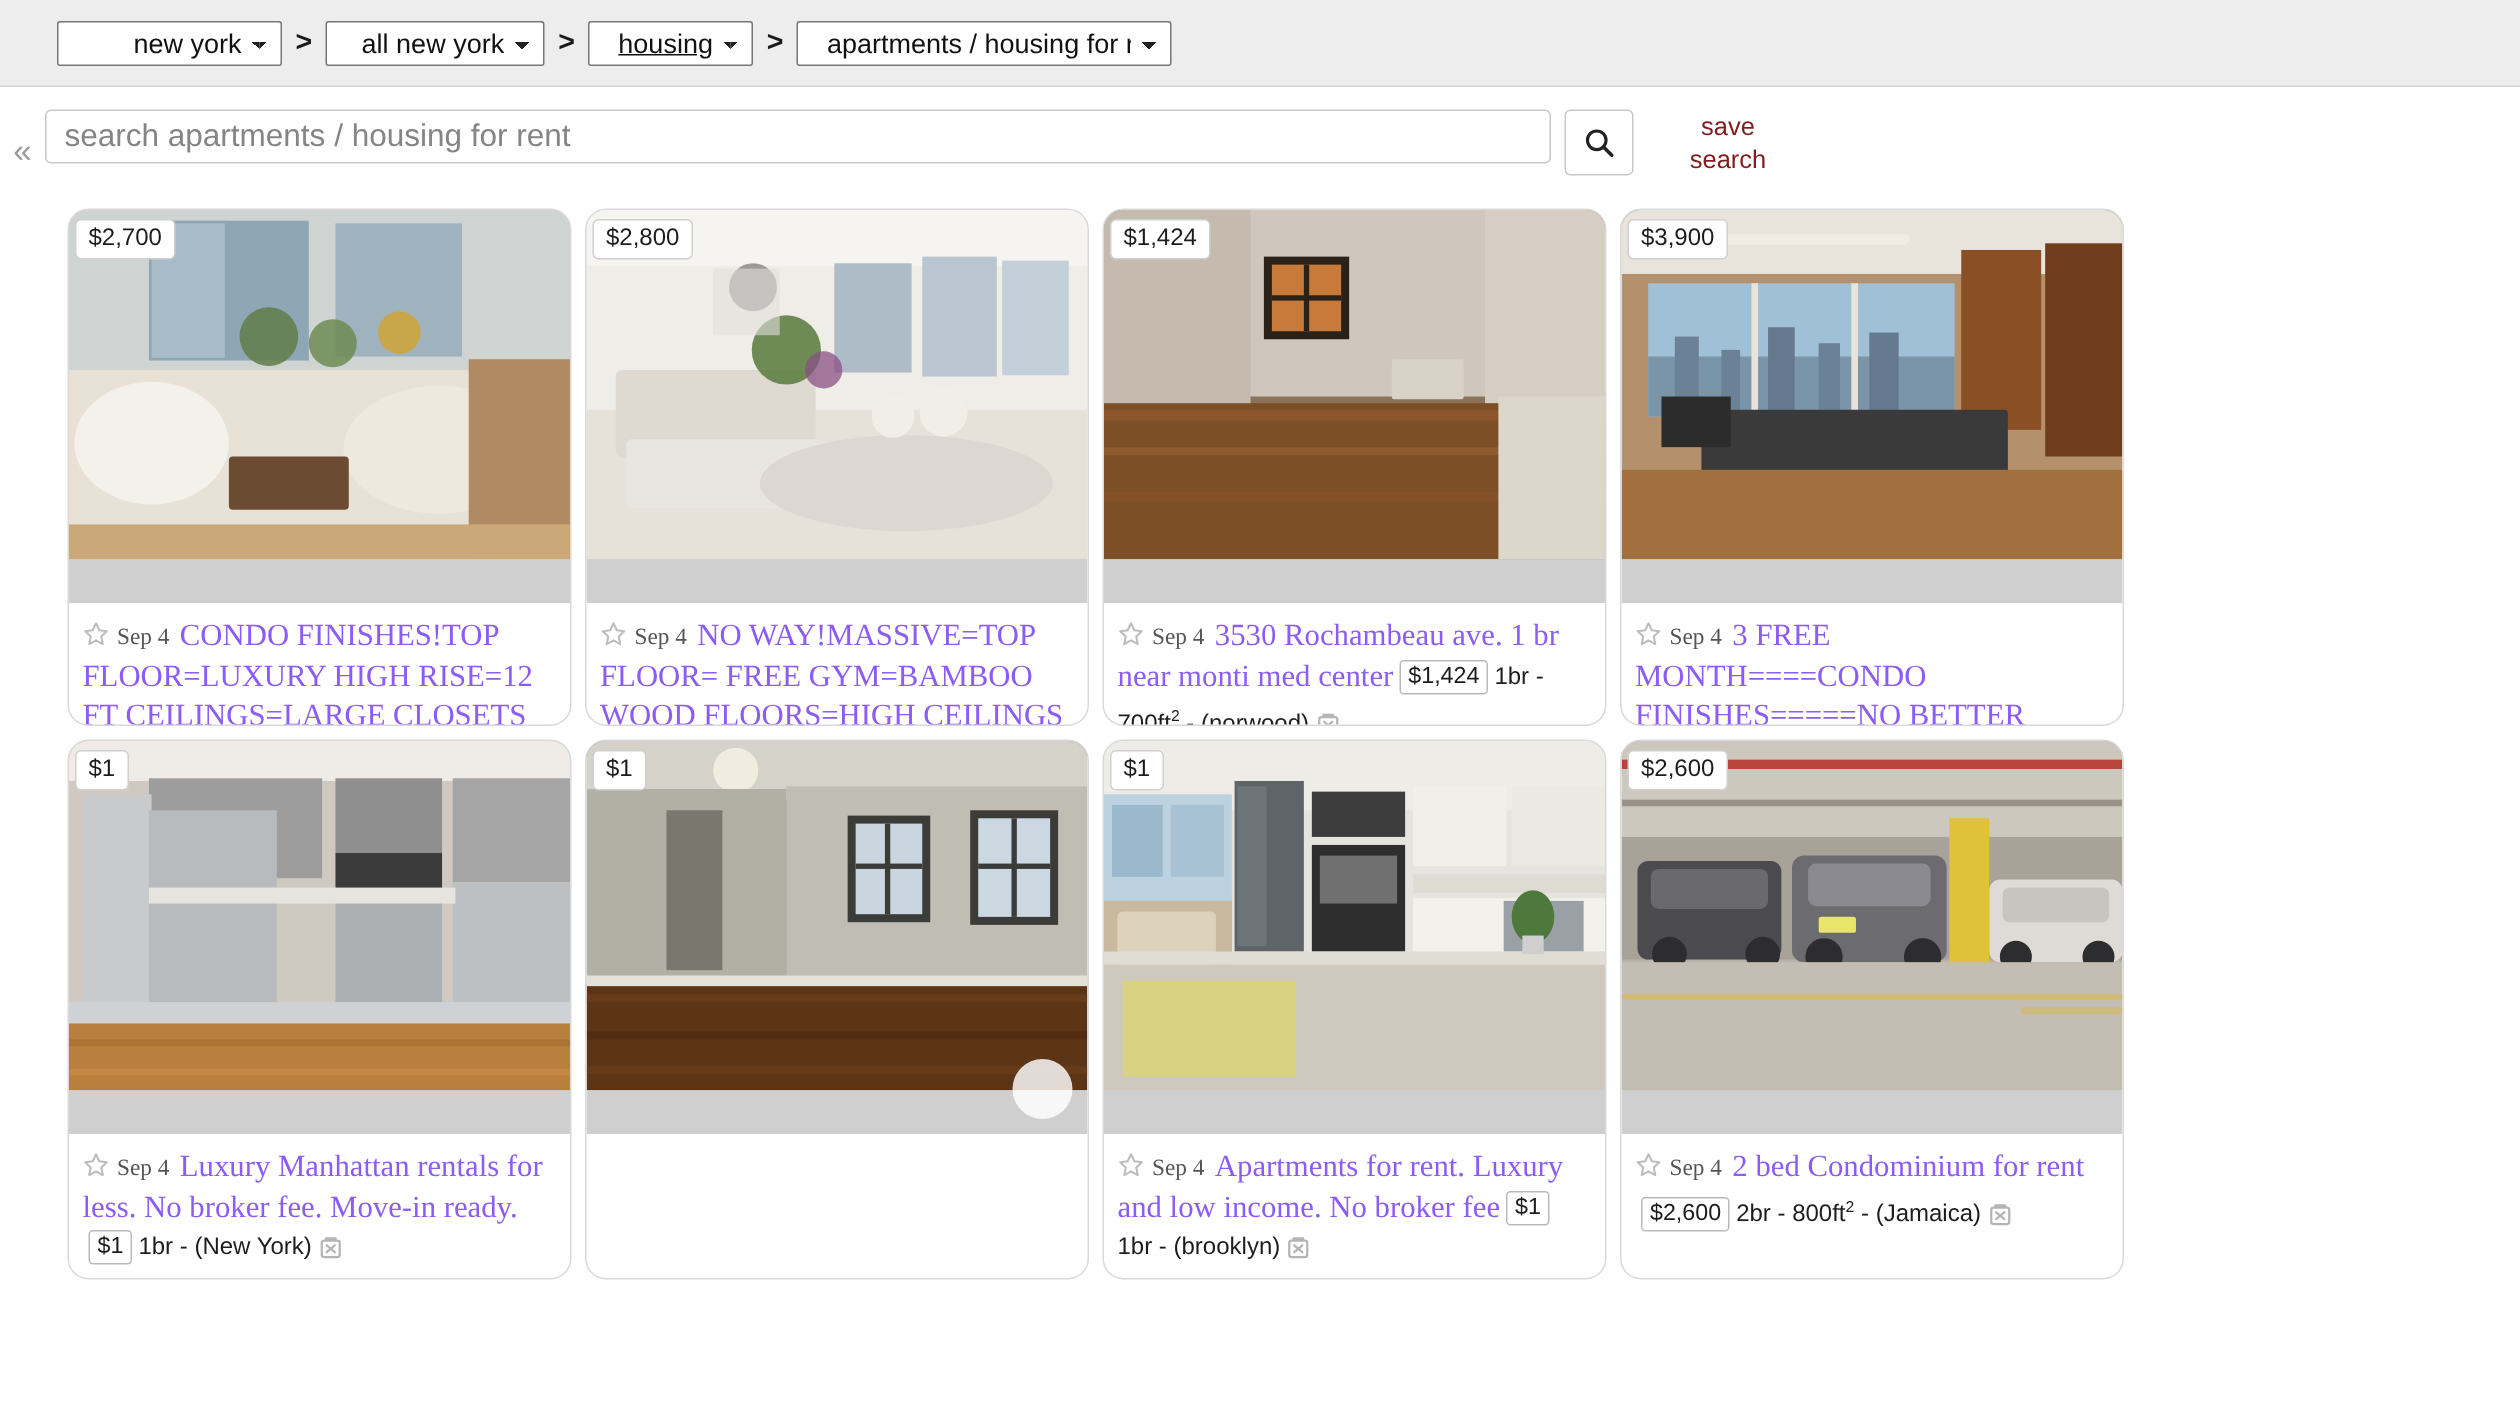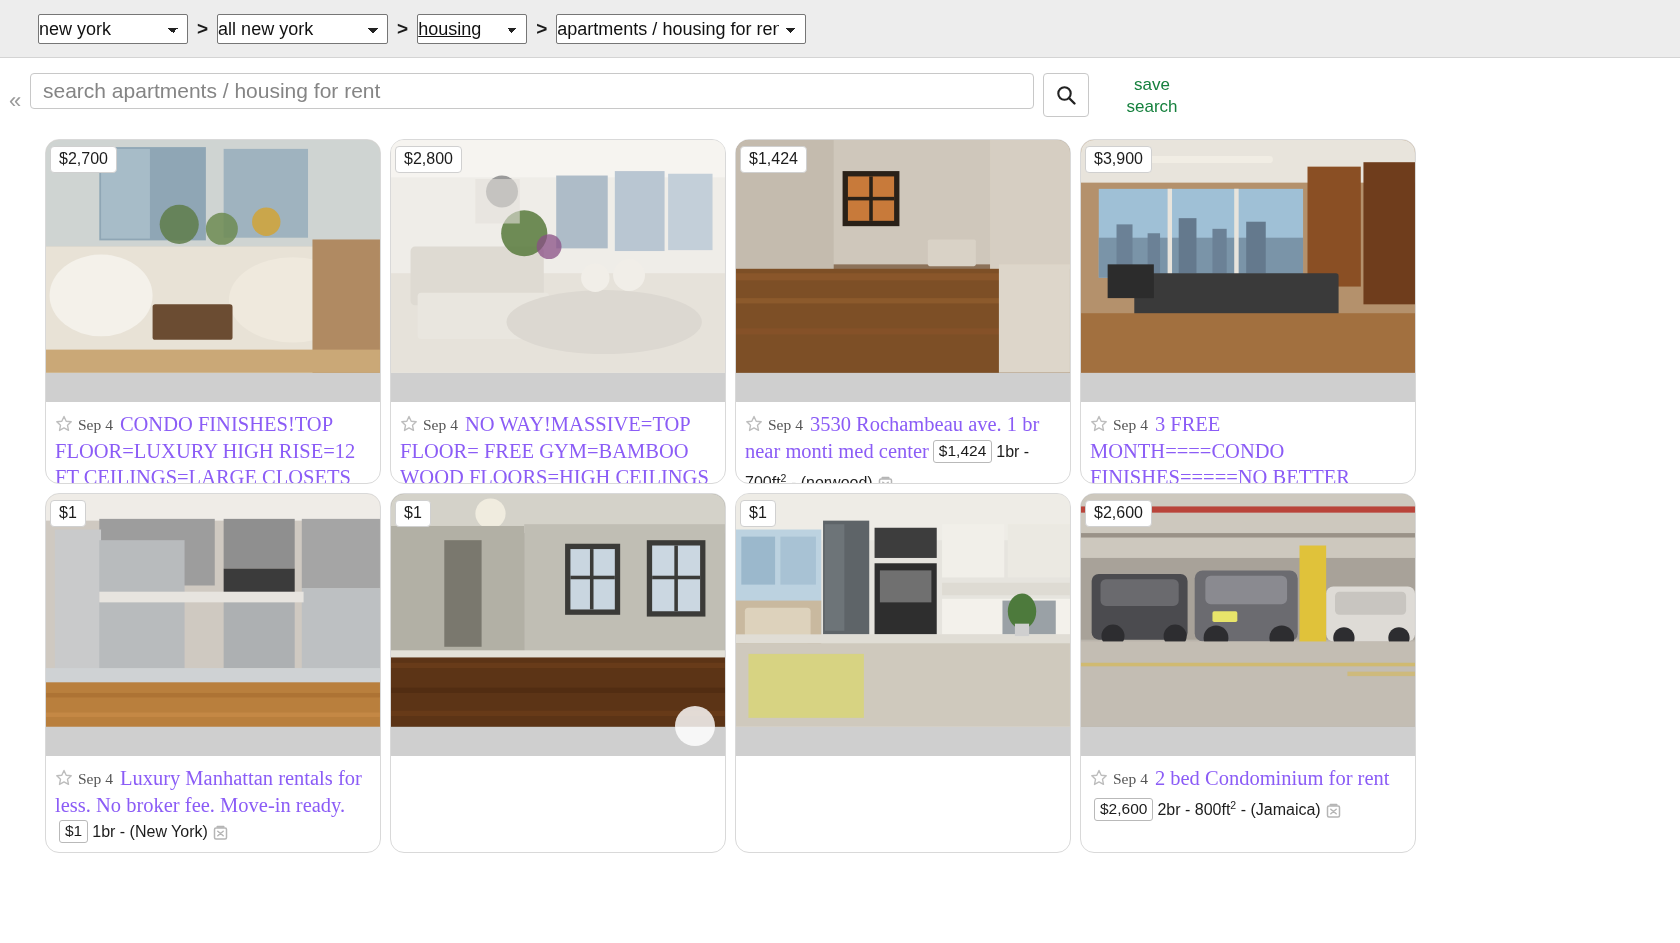--- a/index.html
+++ b/index.html
@@ -25,34 +25,35 @@
   .crumb-select {
     appearance: none;
     -webkit-appearance: none;
     background: #ffffff;
     border: 1px solid #767676;
     border-radius: 2px;
     font-family: "Liberation Sans", sans-serif;
     font-size: 18px;
     color: #111;
     height: 30px;
-    padding: 0 26px 0 0;
+    padding: 0 26px 0 19px;
     line-height: 28px;
     cursor: pointer;
     background-image:
       linear-gradient(45deg, transparent 50%, #222 50%),
       linear-gradient(135deg, #222 50%, transparent 50%);
     background-position:
       calc(100% - 14px) 13px,
       calc(100% - 9px) 13px;
     background-size: 5px 5px, 5px 5px;
     background-repeat: no-repeat;
+    text-align: right;
   }
   #sel-area   { width: 150px; }
-  #sel-subarea{ width: 171px; }
+  #sel-subarea{ width: 146px; }
   #sel-cat    { width: 110px; text-decoration: underline; }
   #sel-subcat { width: 250px; }
   .crumb-sep {
     font-size: 19px;
     font-weight: bold;
     color: #1a1a1a;
     padding: 0 9px;
     user-select: none;
   }
 
@@ -91,21 +92,21 @@
     width: 46px; height: 44px;
     background: #fff;
     border: 1px solid #c8c8c8;
     border-radius: 4px;
     display: flex; align-items: center; justify-content: center;
     cursor: pointer;
     flex: 0 0 46px;
   }
   #save-search-link {
     margin-left: 22px;
-    color: #15803d;
+    color: #7f1d1d;
     font-size: 17px;
     line-height: 22px;
     text-align: center;
     cursor: pointer;
     width: 82px;
     padding-top: 1px;
   }
   #save-search-link span { display: block; }
 
   
@@ -438,20 +439,29 @@
         <rect x="232" y="118" width="144" height="40" fill="#f3f1eb"></rect>
         <rect x="300" y="120" width="60" height="38" fill="#9aa1a6"></rect>
         <rect x="0" y="158" width="376" height="10" fill="#e0ddd5"></rect>
         <rect x="0" y="168" width="376" height="94" fill="#cfc9bd"></rect>
         <rect x="14" y="180" width="130" height="72" fill="#d9d56f" opacity="0.75"></rect>
         <ellipse cx="322" cy="132" rx="16" ry="20" fill="#4d7a3c"></ellipse>
         <rect x="314" y="146" width="16" height="14" fill="#cfcfcf"></rect>
       </svg>
       <div class="price-badge">$1</div>
     </div>
+    <div class="card-body">
+      <svg class="star-icon" width="18" height="18" viewBox="0 0 18 18">
+        <path d="M9 1.5l2.2 4.7 5 .6-3.7 3.5 1 5.1L9 12.9l-4.5 2.5 1-5.1L1.8 6.8l5-.6z" fill="none" stroke="#bdbdbd" stroke-width="1.4" stroke-linejoin="round"></path>
+      </svg><span class="post-date">Sep 4</span><span class="post-title">Apartments for rent. Luxury and low income. No broker fee</span><span class="meta-price">$1</span><span class="meta-text">1br - (brooklyn)</span><svg class="hide-icon" width="17" height="17" viewBox="0 0 17 17">
+        <rect x="2.5" y="4" width="12" height="11" rx="1.5" fill="none" stroke="#b5b5b5" stroke-width="1.5"></rect>
+        <rect x="4.5" y="1.8" width="8" height="2" rx="0.8" fill="#b5b5b5"></rect>
+        <path d="M5.8 7.2l5.4 4.6M11.2 7.2l-5.4 4.6" stroke="#b5b5b5" stroke-width="1.5" stroke-linecap="round"></path>
+      </svg>
+    </div>
   </div>
 
   <div class="result-card row2-card" style="height:360px">
     <div class="card-photo">
       <svg class="photo-art" viewBox="0 0 376 262" preserveAspectRatio="none">
         <rect width="376" height="262" fill="#b9b4ab"></rect>
         <rect x="0" y="0" width="376" height="72" fill="#cdc8be"></rect>
         <rect x="0" y="14" width="376" height="7" fill="#b9443a"></rect>
         <rect x="0" y="44" width="376" height="5" fill="#9a9288"></rect>
         <rect x="0" y="72" width="376" height="92" fill="#a8a299"></rect>

